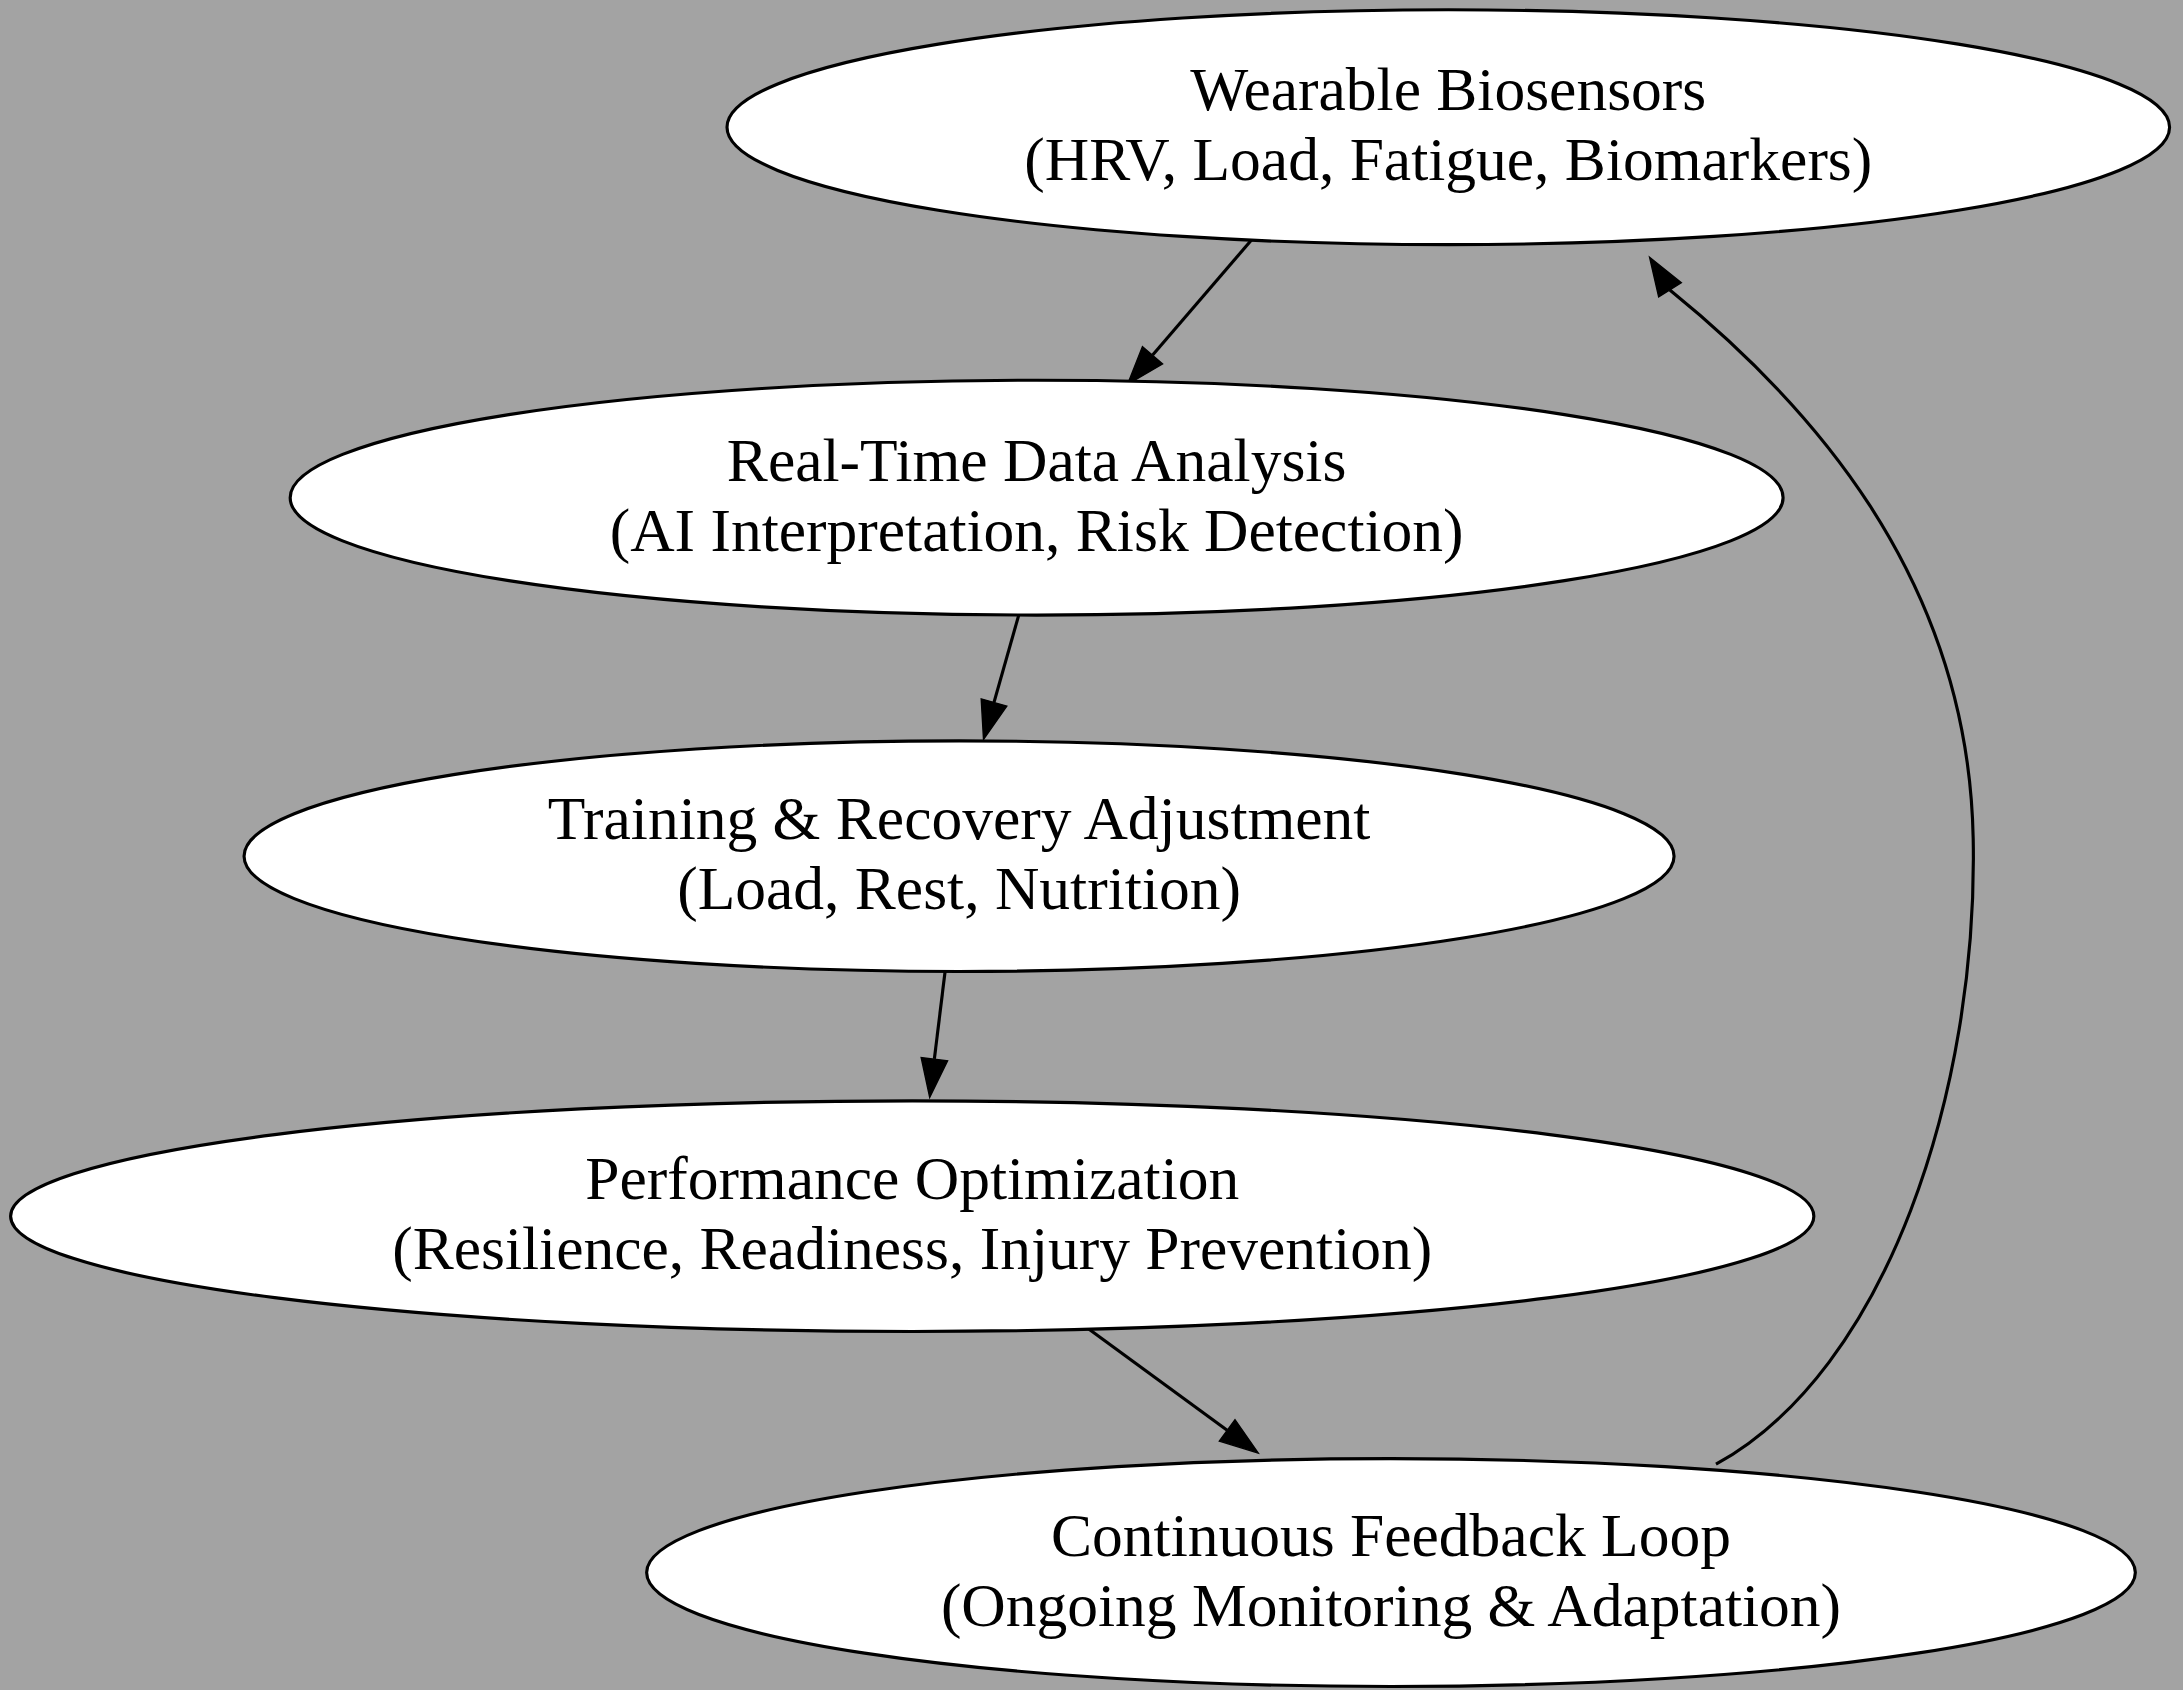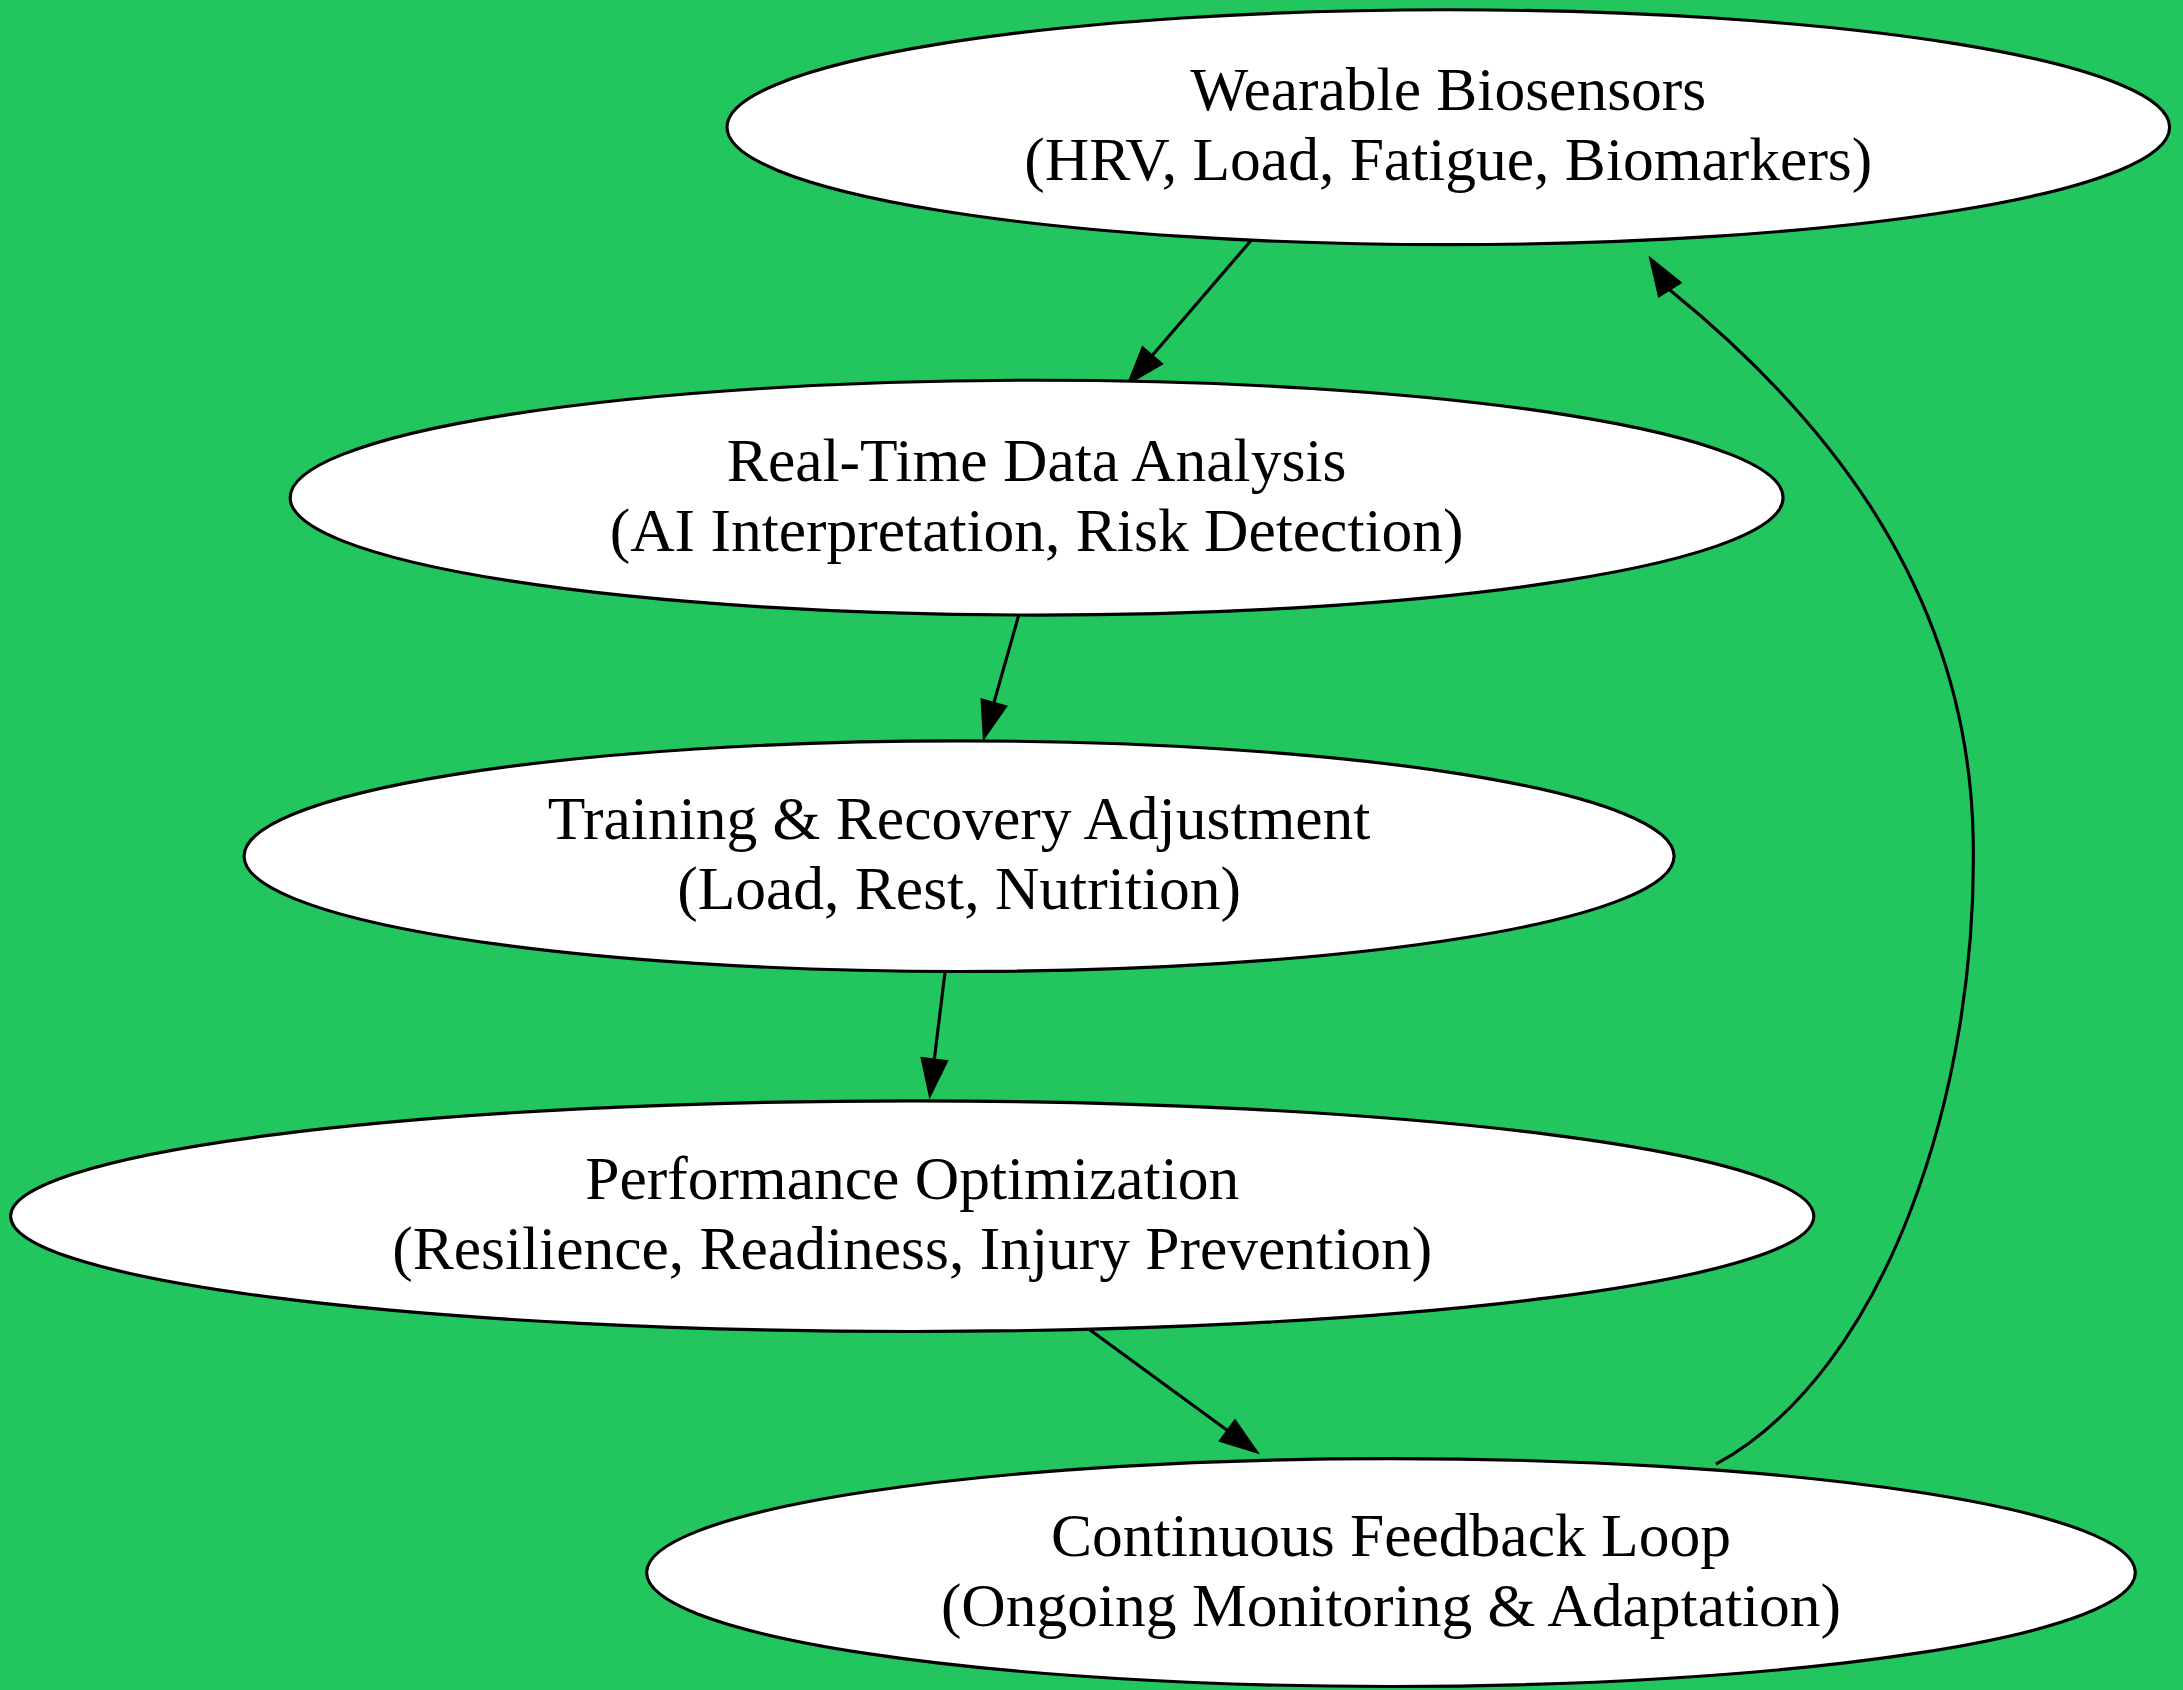--- a/index.html
+++ b/index.html
@@ -8,21 +8,21 @@
     background: #ffffff;
     width: 100%;
     height: 100%;
   }
   .diagram-wrap {
     width: 100%;
     height: 100vh;
     display: flex;
     align-items: center;
     justify-content: flex-start;
-    background: #22c55e;
+    background: #a3a3a3;
   }
   svg {
     width: 100%;
     height: 100%;
     max-width: 2183px;
     display: block;
   }
   .node-shape {
     fill: #ffffff;
     stroke: #000000;

